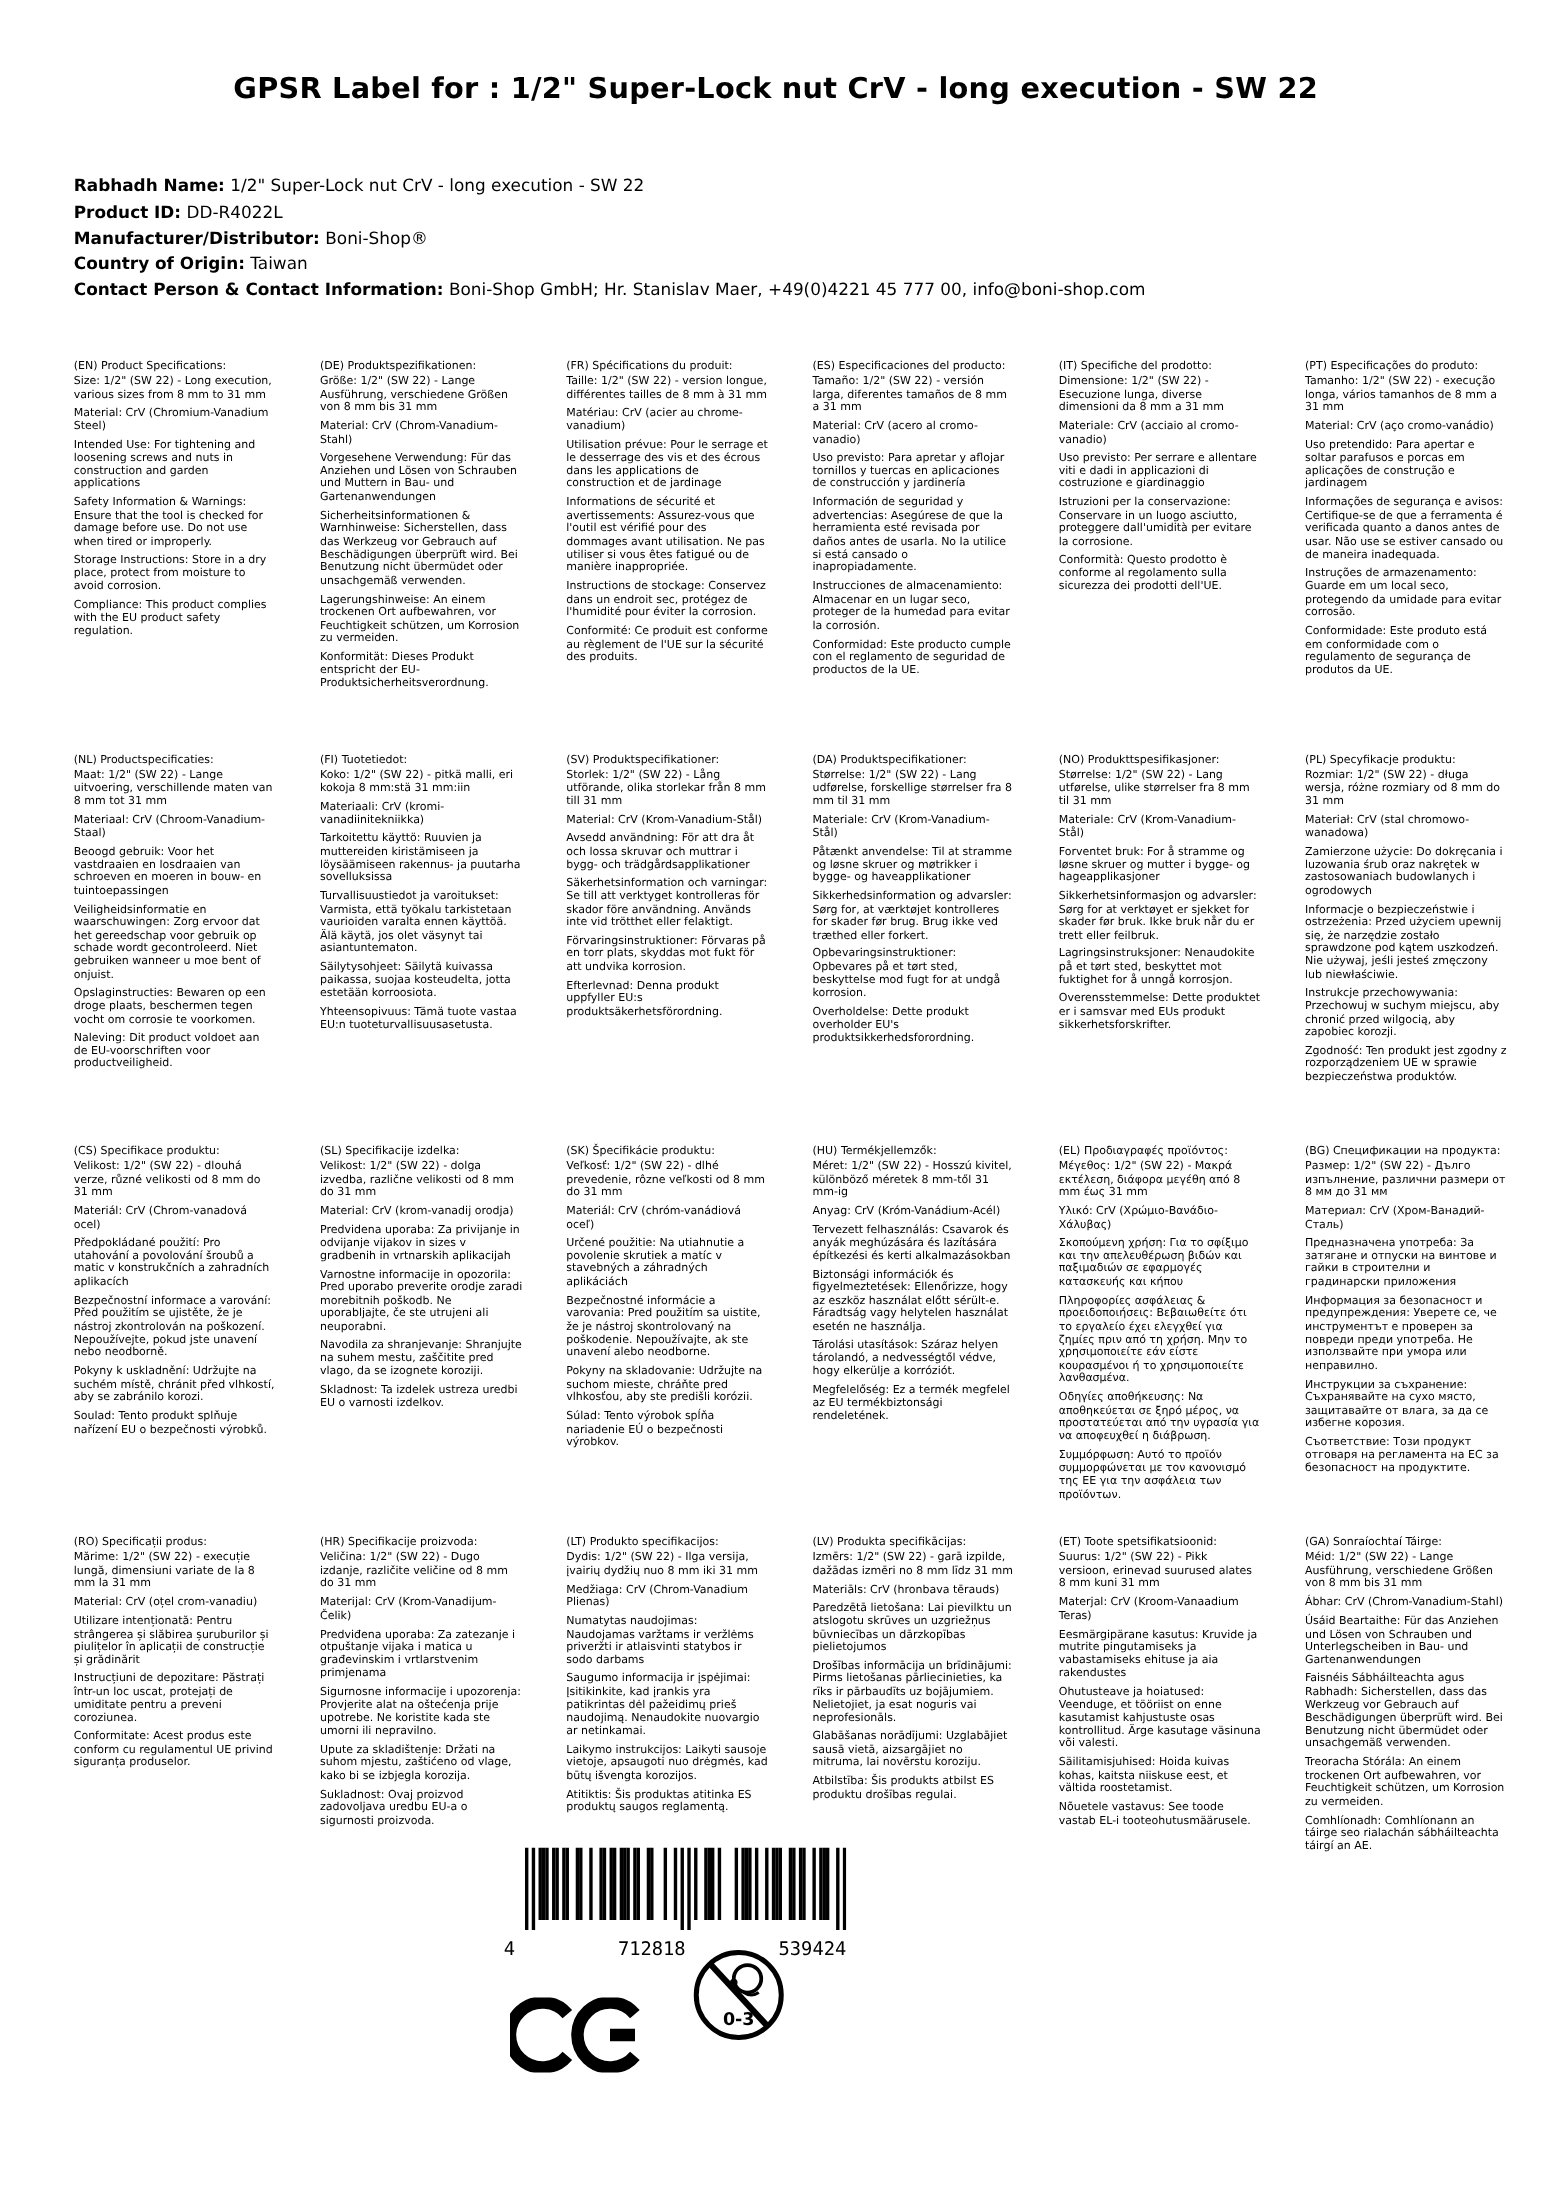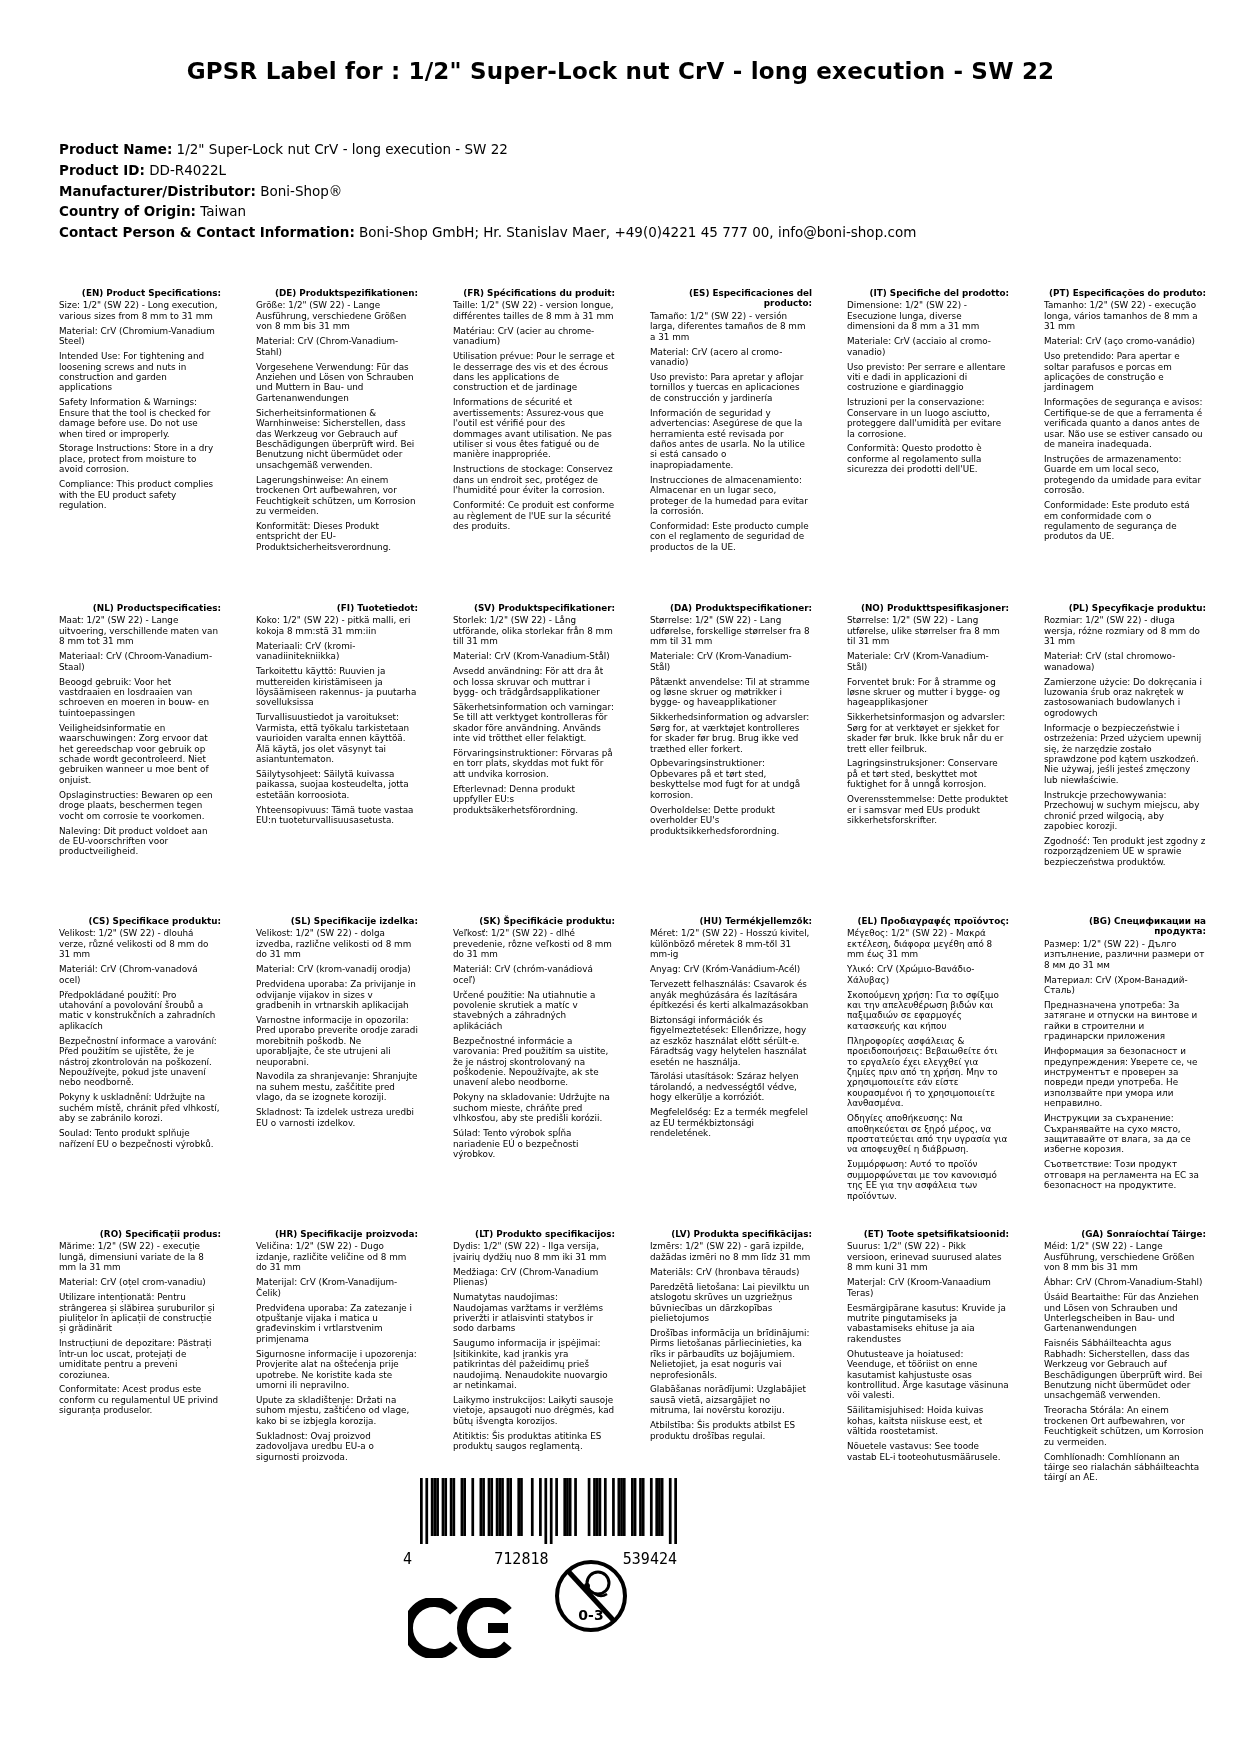--- a/index.html
+++ b/index.html
@@ -14,42 +14,42 @@
   }
   .product-info { position:absolute; left:59px; top:139px; font-size:13.5px; }
   .pi-line { line-height:20.8px; white-space:nowrap; }
   .pi-label { font-weight:bold; }
   .grid {
     position:absolute; left:59px; top:288px;
     display:grid; grid-template-columns:repeat(6,162px); column-gap:35px;
     grid-template-rows:315px 313px 313px auto;
   }
   .block { font-size:8.8px; line-height:1.185; }
-  .bh { font-weight:bold; margin:0 0 2px 0;text-align:right; }
+  .bh { font-weight:normal; margin:0 0 2px 0; }
   .block p { margin:0 0 4.5px 0; }
   .footer { position:absolute; left:0; top:0; width:100%; height:100%; pointer-events:none; }
   .barcode-wrap { position:absolute; left:420px; top:1478px; width:257px; }
   .barcode-digits {
     position:relative; display:flex; margin-top:2px;
     font-size:15px; font-family:"DejaVu Sans Mono","Liberation Mono",monospace;
   }
   .bd-first { position:absolute; left:-17px; top:0; }
   .bd-group { flex:1; text-align:right; }
   .ce-wrap { position:absolute; left:408px; top:1598px; }
   .age-wrap { position:absolute; left:551px; top:1556px; }
 </style>
 </head>
 <body>
 
 <div class="page">
 
   <div class="title">GPSR Label for : 1/2" Super-Lock nut CrV - long execution - SW 22</div>
 
   <div class="product-info">
-      <div class="pi-line"><span class="pi-label">Product Name:</span><span> 1/2" Super-Lock nut CrV - long execution - SW 22</span></div>
+      <div class="pi-line"><span class="pi-label">Rabhadh Name:</span><span> 1/2" Super-Lock nut CrV - long execution - SW 22</span></div>
       <div class="pi-line"><span class="pi-label">Product ID:</span><span> DD-R4022L</span></div>
       <div class="pi-line"><span class="pi-label">Manufacturer/Distributor:</span><span> Boni-Shop®</span></div>
       <div class="pi-line"><span class="pi-label">Country of Origin:</span><span> Taiwan</span></div>
       <div class="pi-line"><span class="pi-label">Contact Person &amp; Contact Information:</span><span> Boni-Shop GmbH; Hr. Stanislav Maer, +49(0)4221 45 777 00, info@boni-shop.com</span></div>
     </div>
 
   <div class="grid">
       <div class="block">
         <div class="bh">(EN) Product Specifications:</div>
         <p>Size: 1/2" (SW 22) - Long execution, various sizes from 8 mm to 31 mm</p>
@@ -138,21 +138,21 @@
         <p>Sikkerhedsinformation og advarsler: Sørg for, at værktøjet kontrolleres for skader før brug. Brug ikke ved træthed eller forkert.</p>
         <p>Opbevaringsinstruktioner: Opbevares på et tørt sted, beskyttelse mod fugt for at undgå korrosion.</p>
         <p>Overholdelse: Dette produkt overholder EU's produktsikkerhedsforordning.</p>
       </div>
       <div class="block">
         <div class="bh">(NO) Produkttspesifikasjoner:</div>
         <p>Størrelse: 1/2" (SW 22) - Lang utførelse, ulike størrelser fra 8 mm til 31 mm</p>
         <p>Materiale: CrV (Krom-Vanadium-Stål)</p>
         <p>Forventet bruk: For å stramme og løsne skruer og mutter i bygge- og hageapplikasjoner</p>
         <p>Sikkerhetsinformasjon og advarsler: Sørg for at verktøyet er sjekket for skader før bruk. Ikke bruk når du er trett eller feilbruk.</p>
-        <p>Lagringsinstruksjoner: Conservare på et tørt sted, beskyttet mot fuktighet for å unngå korrosjon.</p>
+        <p>Lagringsinstruksjoner: Nenaudokite på et tørt sted, beskyttet mot fuktighet for å unngå korrosjon.</p>
         <p>Overensstemmelse: Dette produktet er i samsvar med EUs produkt sikkerhetsforskrifter.</p>
       </div>
       <div class="block">
         <div class="bh">(PL) Specyfikacje produktu:</div>
         <p>Rozmiar: 1/2" (SW 22) - długa wersja, różne rozmiary od 8 mm do 31 mm</p>
         <p>Materiał: CrV (stal chromowo-wanadowa)</p>
         <p>Zamierzone użycie: Do dokręcania i luzowania śrub oraz nakrętek w zastosowaniach budowlanych i ogrodowych</p>
         <p>Informacje o bezpieczeństwie i ostrzeżenia: Przed użyciem upewnij się, że narzędzie zostało sprawdzone pod kątem uszkodzeń. Nie używaj, jeśli jesteś zmęczony lub niewłaściwie.</p>
         <p>Instrukcje przechowywania: Przechowuj w suchym miejscu, aby chronić przed wilgocią, aby zapobiec korozji.</p>
         <p>Zgodność: Ten produkt jest zgodny z rozporządzeniem UE w sprawie bezpieczeństwa produktów.</p>

